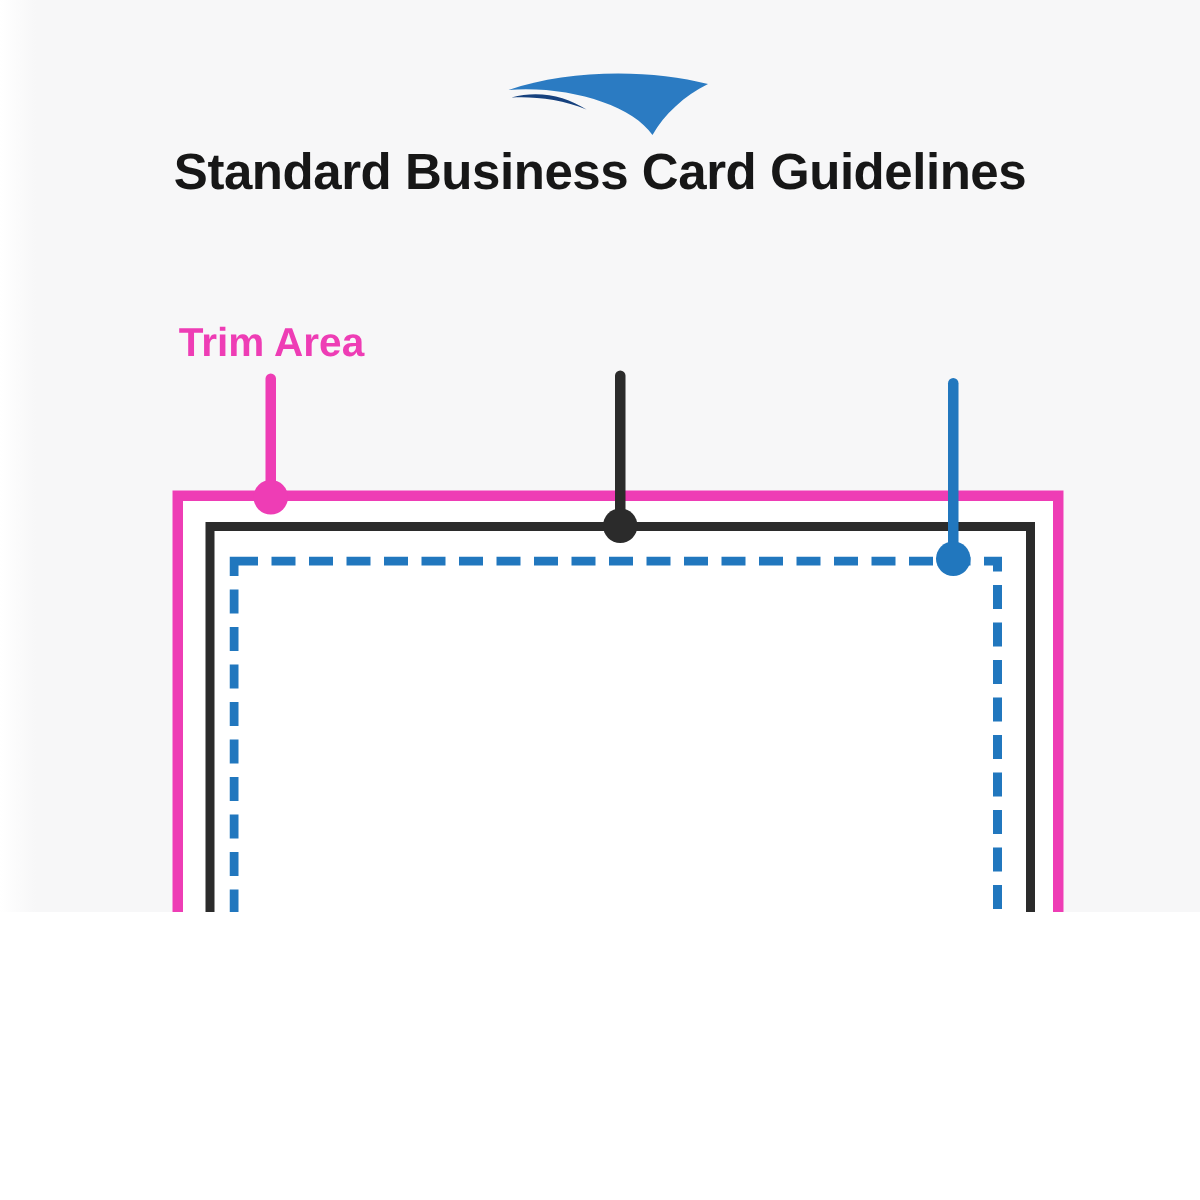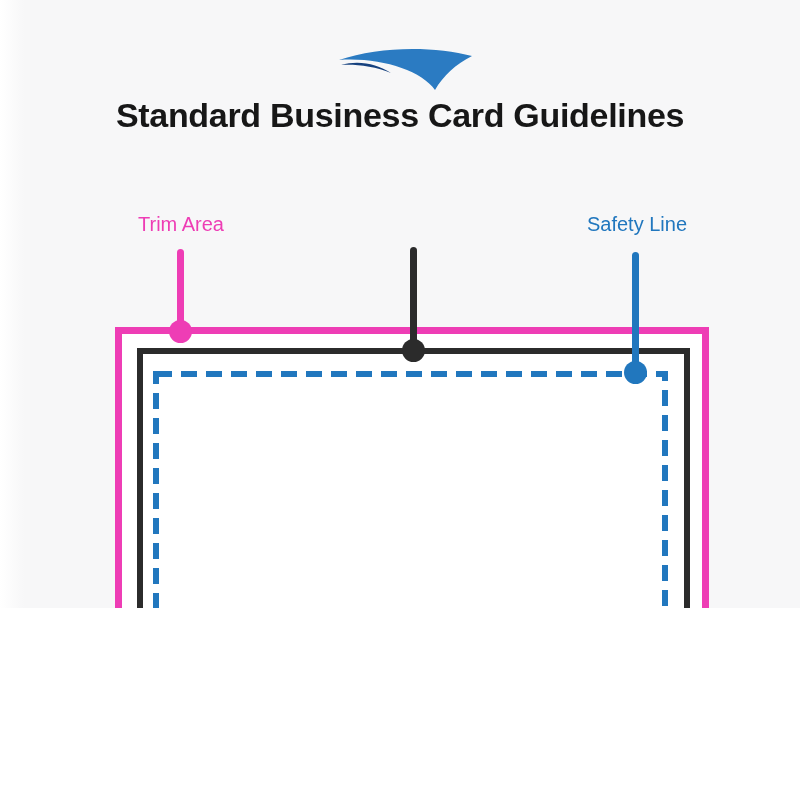--- a/index.html
+++ b/index.html
@@ -13,21 +13,21 @@
   .logo {
     position:absolute; left:339px; top:44px; width:135px; height:48px;
   }
   .title {
     position:absolute; left:0; top:96px; width:800px;
     text-align:center; font-size:34px; font-weight:800;
     letter-spacing:-0.3px; color:#171717; margin:0;
   }
   .diagram-label {
     position:absolute; top:213px; transform:translateX(-50%);
-    font-size:20px; font-weight:400; white-space:nowrap;
+    font-size:27px; font-weight:700; white-space:nowrap;
   }
   .label-trim   { left:181px; }
   .label-bleed  { left:413px; }
   .label-safety { left:637px; }
   .connector-line {
     position:absolute; width:7px; border-radius:4px; z-index:3;
   }
   .line-trim   { left:177px; top:249px; height:84px; }
   .line-bleed  { left:410px; top:247px; height:105px; }
   .line-safety { left:632px; top:252px; height:122px; }
@@ -58,21 +58,20 @@
 <div class="stage">
 
   <svg class="logo" viewBox="0 0 135 48" aria-hidden="true">
     <path d="M 2,21 C 20,16 38,20 52,29 C 36,22 15,20 2,21 Z" fill="#16417e"></path>
     <path d="M 0,16 C 40,2 95,2 133,12 C 117,20 104,32 96,46 C 82,26 40,13 0,16 Z" fill="#2b7bc2"></path>
   </svg>
 
   <h1 class="title">Standard Business Card Guidelines</h1>
 
   <div class="diagram-label label-trim" style="color: rgb(238, 61, 181);">Trim Area</div>
-  <div class="diagram-label label-safety" style="color: rgb(33, 119, 190);">Safety Line</div>
 
   <div class="rect-trim" style="border-color: rgb(238, 61, 181); background: rgb(255, 255, 255);"></div>
   <div class="rect-bleed" style="border-color: rgb(43, 43, 43); background: rgb(255, 255, 255);"></div>
   <svg class="rect-safety" width="515" height="277" aria-hidden="true">
     <rect x="3" y="3" width="509" height="271" fill="none" stroke-width="6" stroke-dasharray="16 9" stroke="#2177be"></rect>
   </svg>
 
   <div class="connector-line line-trim" style="background: rgb(238, 61, 181);"></div>
   <div class="connector-line line-bleed" style="background: rgb(43, 43, 43);"></div>
   <div class="connector-line line-safety" style="background: rgb(33, 119, 190);"></div>

